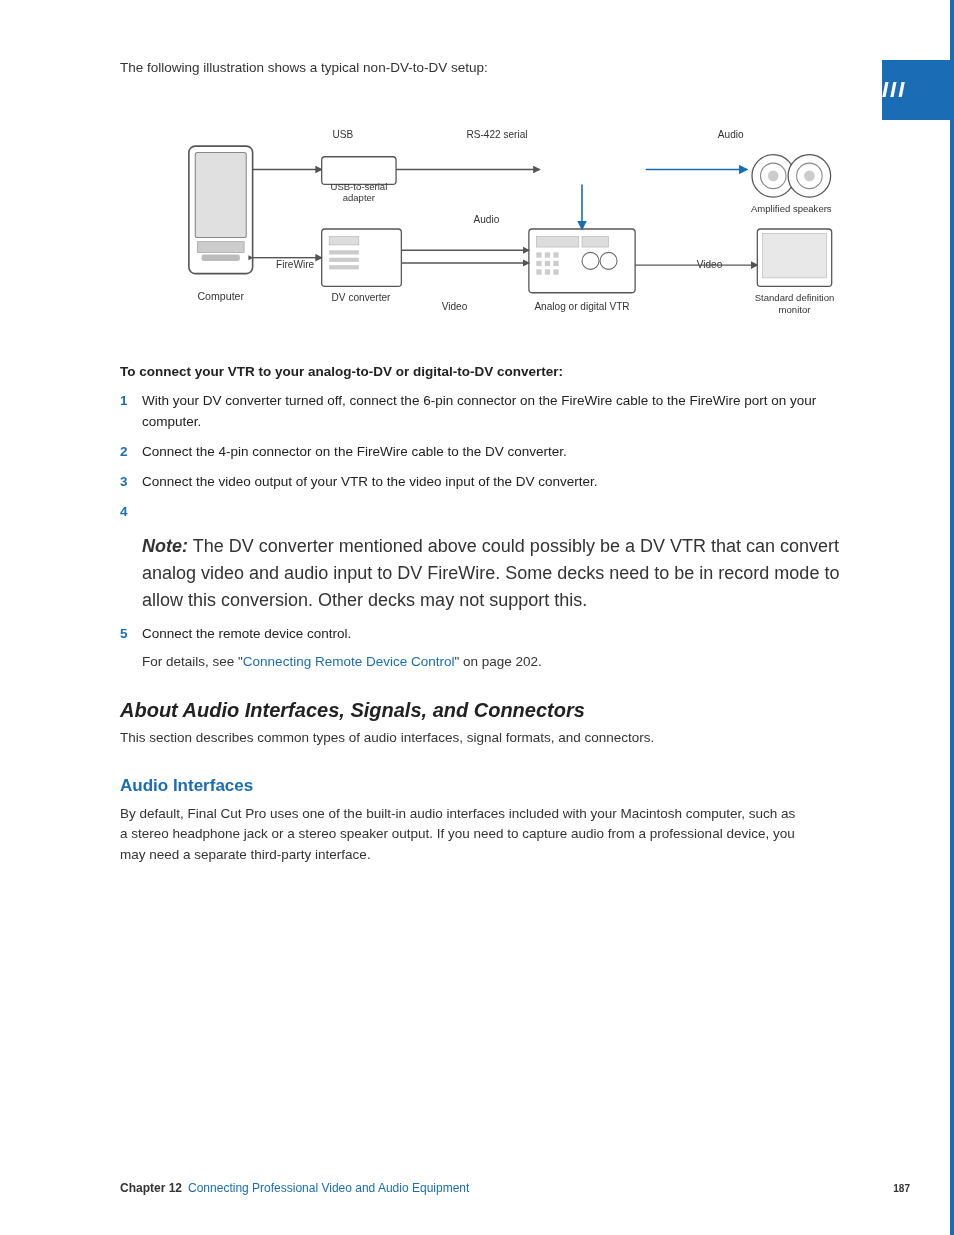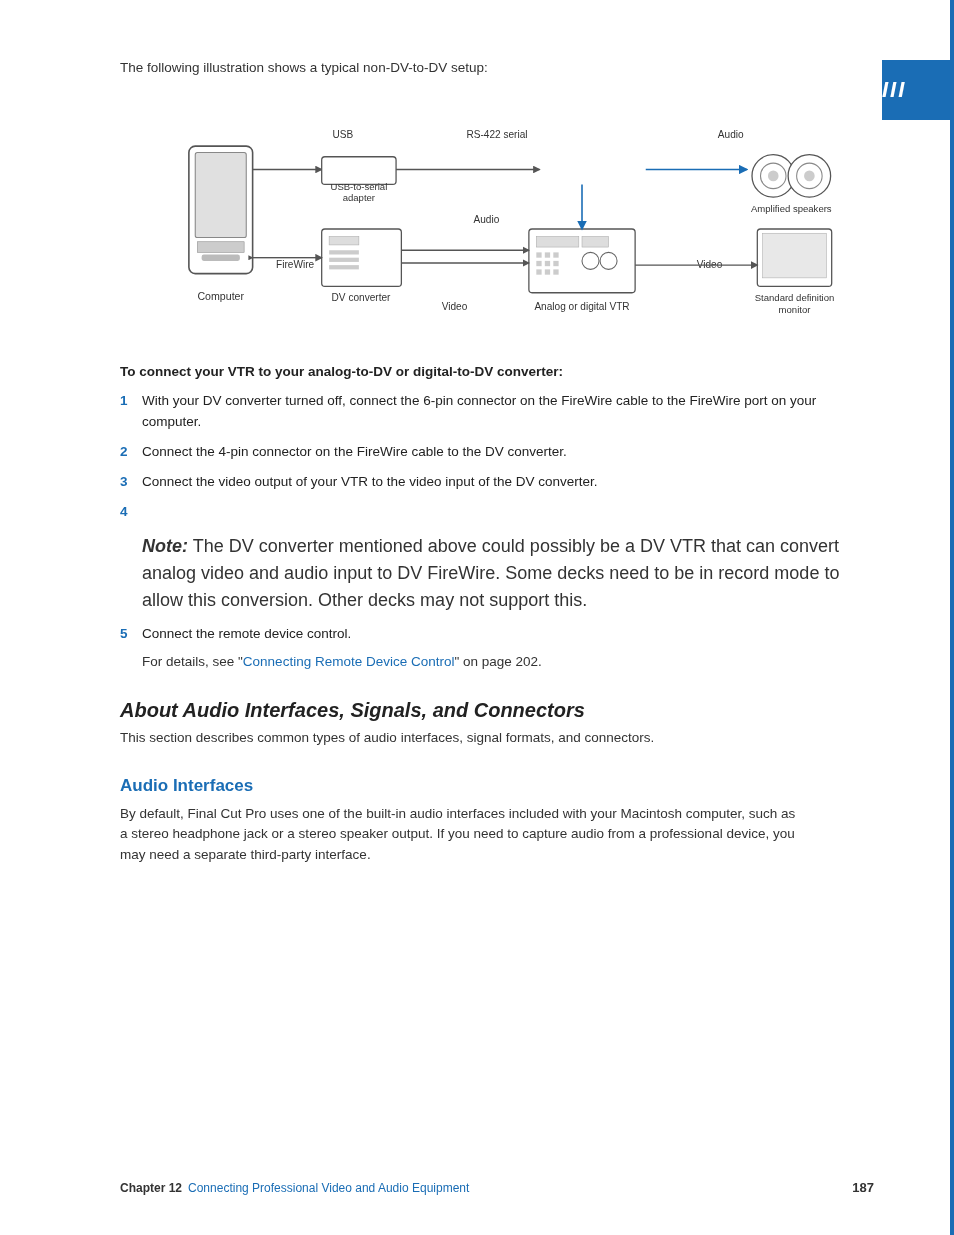--- a/index.html
+++ b/index.html
@@ -146,21 +146,21 @@
       line-height: 1.5;
       max-width: 680px;
     }
 
     
     .page-footer {
       position: absolute;
       bottom: 40px;
       left: 0;
       right: 0;
-      padding: 0 80px 0 120px;
+      padding: 0 44px 0 120px;
       display: flex;
       justify-content: space-between;
       align-items: center;
       font-size: 12px;
       color: #333;
     }
 
     .footer-chapter {
       display: flex;
       gap: 6px;
@@ -169,21 +169,21 @@
 
     .footer-chapter .chapter-label {
       font-weight: bold;
     }
 
     .footer-chapter .chapter-link {
       color: #1a6db5;
     }
 
     .footer-page {
-      font-size: 13px;
+      font-size: 10px;
       font-weight: bold;
       color: #333;
     }
   </style>
 </head>
 <body>
 
 <div class="blue-tab">
   <span>III</span>
 </div>

